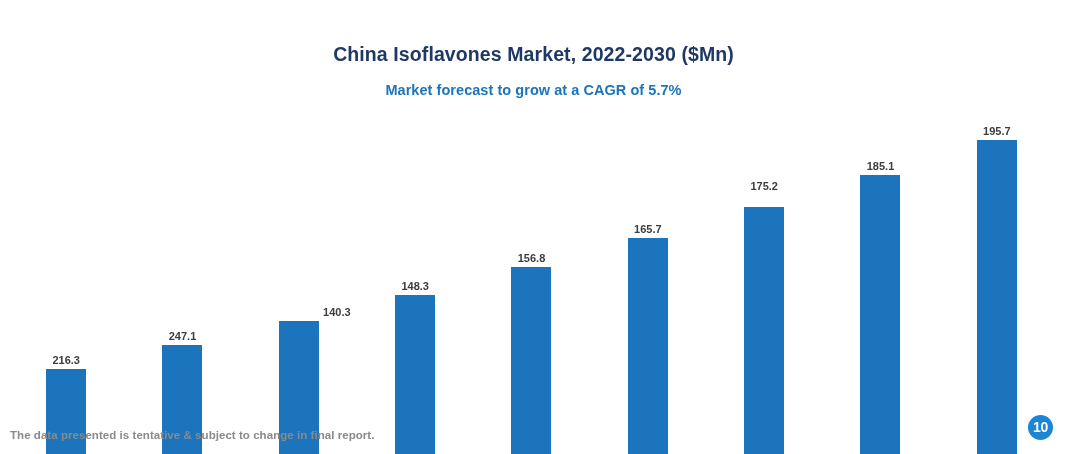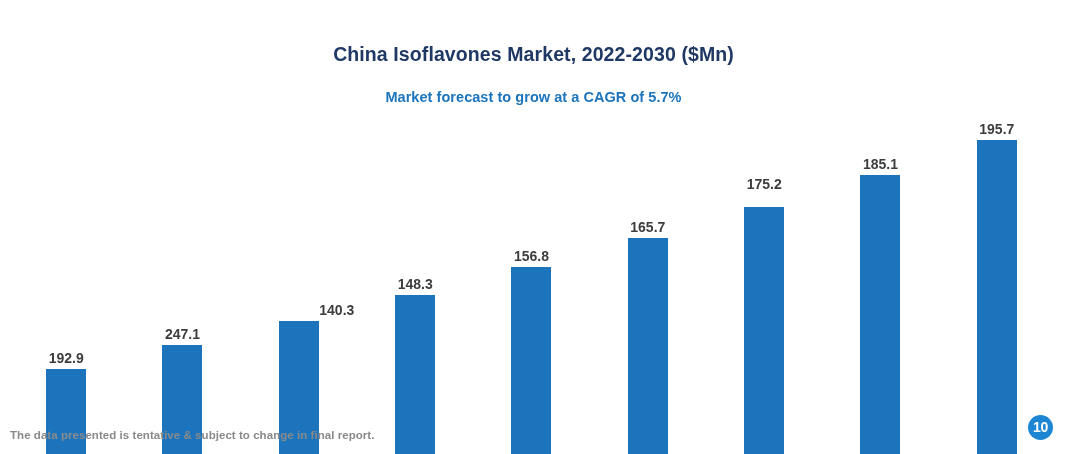--- a/index.html
+++ b/index.html
@@ -36,21 +36,21 @@
     color: #1F3864;
     letter-spacing: 0.1px;
     line-height: 24px;
   }
   .chart-subtitle {
     font-size: 14.5px;
     font-weight: bold;
     color: #1C75BC;
     letter-spacing: 0.05px;
     line-height: 22px;
-    margin-top: 20px;
+    margin-top: 13px;
   }
 
   
   .plot-area {
     position: absolute;
     left: 0;
     top: 110px;
     width: 1067px;
     height: 266px;
   }
@@ -72,21 +72,21 @@
     bottom: 1px;
     left: 50%;
     transform: translateX(-50%);
     width: 40px;
     background: #1C75BC;
   }
   .bar-label {
     position: absolute;
     left: 50%;
     transform: translateX(-50%);
-    font-size: 14px;
+    font-size: 11px;
     font-weight: bold;
     color: #3d3d3d;
     white-space: nowrap;
   }
 
   
   .disclaimer {
     position: absolute;
     left: 10px;
     top: 429px;
@@ -132,21 +132,21 @@
 
   <div class="title-block">
     <div class="chart-title">China Isoflavones Market, 2022-2030 ($Mn)</div>
     <div class="chart-subtitle">Market forecast to grow at a CAGR of 5.7%</div>
   </div>
 
   <div class="plot-area">
     <div class="bars-layer" id="bars-layer">
         <div class="bar-slot" style="left: 0px; width: 116.333px;">
           <div class="bar" title="2022: 125.6" style="height: 116.087px; background: rgb(28, 117, 188);"></div>
-          <div class="bar-label" style="bottom: 120.087px;">192.9</div>
+          <div class="bar-label" style="bottom: 120.087px;">216.3</div>
         </div>
         <div class="bar-slot" style="left: 116.333px; width: 116.333px;">
           <div class="bar" title="2023F: 132.8" style="height: 139.565px; background: rgb(28, 117, 188);"></div>
           <div class="bar-label" style="bottom: 143.565px;">247.1</div>
         </div>
         <div class="bar-slot" style="left: 232.667px; width: 116.333px;">
           <div class="bar" title="2024F: 140.3" style="height: 164.022px; background: rgb(28, 117, 188);"></div>
           <div class="bar-label" style="bottom: 168.022px; margin-left: 38px;">140.3</div>
         </div>
         <div class="bar-slot" style="left: 349px; width: 116.333px;">

